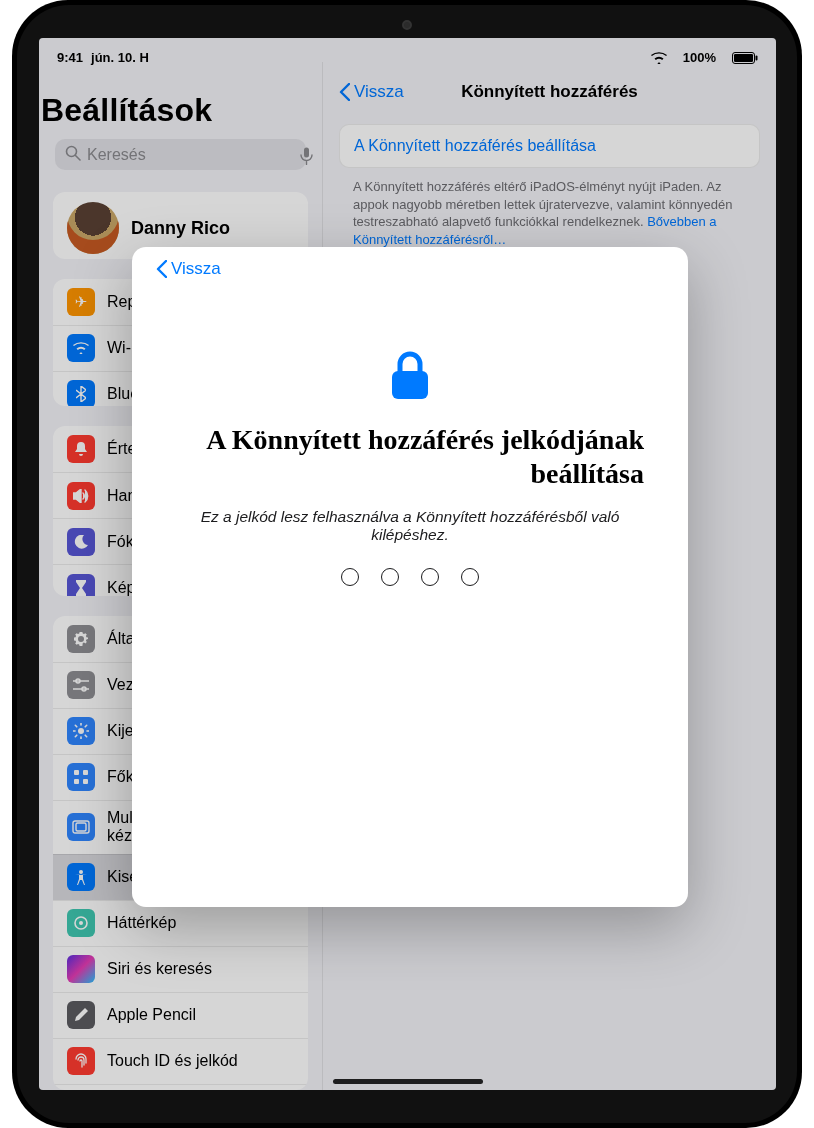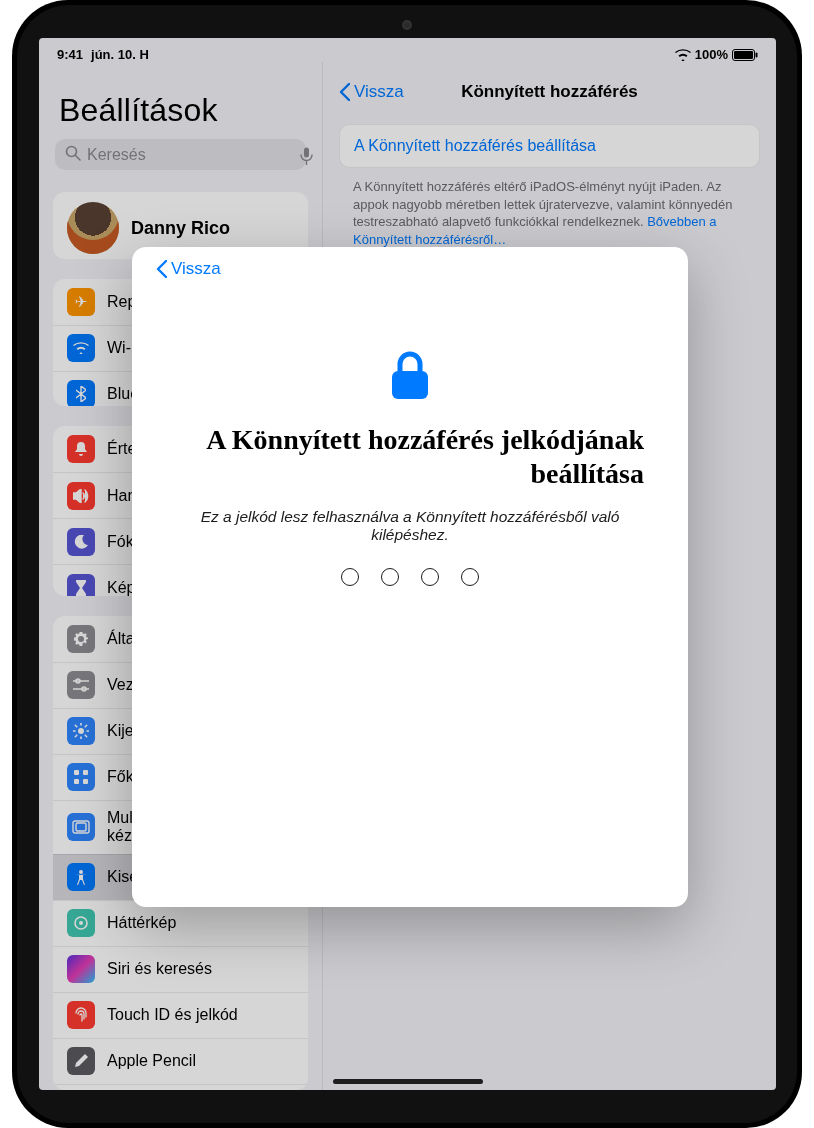--- a/index.html
+++ b/index.html
@@ -35,36 +35,36 @@
   }
   .dimmer {
     position:absolute; inset:0;
     background:rgba(0,0,0,.16);
     pointer-events:none;
     z-index:30;
   }
 
   
   .status-bar {
-    position:absolute; top:0; left:0; right:0;
-    height:24px; display:flex; align-items:flex-end;
+    position:absolute; top:12px; left:0; right:0;
+    height:24px; display:flex; align-items:flex-start;
     padding:0 18px; font-size:13px; font-weight:600;
     color:#000;
   }
   .status-left { display:flex; gap:8px; }
-  .status-right { margin-left:auto; display:flex; align-items:center; gap:4px; }
+  .status-right { margin-left:auto; display:flex; align-items:center; gap:16px; }
   .wifi-icon svg, .battery-icon svg { display:block; }
 
   
   .content { position:absolute; top:24px; left:0; right:0; bottom:0; display:flex; }
   .sidebar { width:284px; border-right:1px solid rgba(0,0,0,.08); display:flex; flex-direction:column; padding-top:30px; }
   .detail { flex:1; padding:8px 16px; }
 
   
-  .sb-title { font-size:32px; font-weight:400; padding:0 20px 6px; letter-spacing:.2px; }
+  .sb-title { font-size:32px; font-weight:700; padding:0 2px 6px; letter-spacing:.2px; }
   .search {
     margin:4px 16px 12px; height:34px; border-radius:10px;
     background:rgba(120,120,128,.14);
     display:flex; align-items:center; padding:0 10px; gap:6px;
     color:#8a8a8e;
   }
   .search input {
     flex:1; border:0; background:transparent; font-size:16px;
     color:#000; outline:none;
   }
@@ -362,36 +362,36 @@
                     <circle cx="8" cy="8" r="2"></circle>
                   </svg>
               </span>
               <span>Háttérkép</span>
             </div>
             <div class="row">
               <span class="icon" style="background:linear-gradient(135deg,#5b2fe0,#e63cb4,#24c2ff);"></span>
               <span>Siri és keresés</span>
             </div>
             <div class="row">
+              <span class="icon c-darkgray">
+                <svg width="16" height="16" viewBox="0 0 16 16" fill="#fff">
+                    <path d="M2 14l1-4L12 1l3 3-9 9-4 1Z"></path>
+                  </svg>
+              </span>
+              <span>Apple Pencil</span>
+            </div>
+            <div class="row">
               <span class="icon c-lock">
                 <svg width="16" height="16" viewBox="0 0 16 16" fill="none" stroke="#fff" stroke-width="1.3" stroke-linecap="round">
                     <path d="M3 6a5 5 0 0 1 10 0v4"></path>
                     <path d="M5 7a3 3 0 0 1 6 0v5"></path>
                     <path d="M7 8a1 1 0 0 1 2 0v6"></path>
                   </svg>
               </span>
               <span>Touch ID és jelkód</span>
-            </div>
-            <div class="row">
-              <span class="icon c-darkgray">
-                <svg width="16" height="16" viewBox="0 0 16 16" fill="#fff">
-                    <path d="M2 14l1-4L12 1l3 3-9 9-4 1Z"></path>
-                  </svg>
-              </span>
-              <span>Apple Pencil</span>
             </div>
             <div class="row">
               
               
             </div>
           </div>
         </aside>
 
         <main class="detail">
           <div class="nav">

